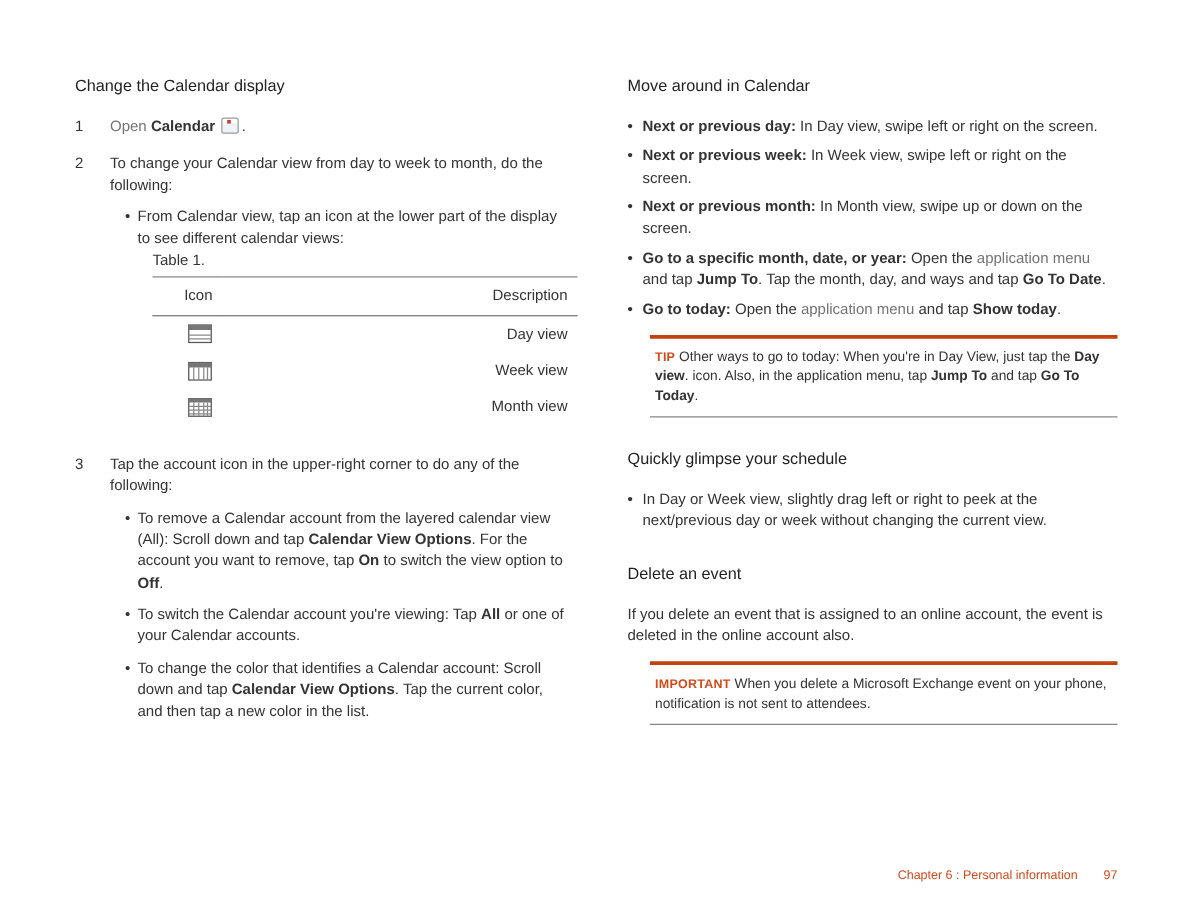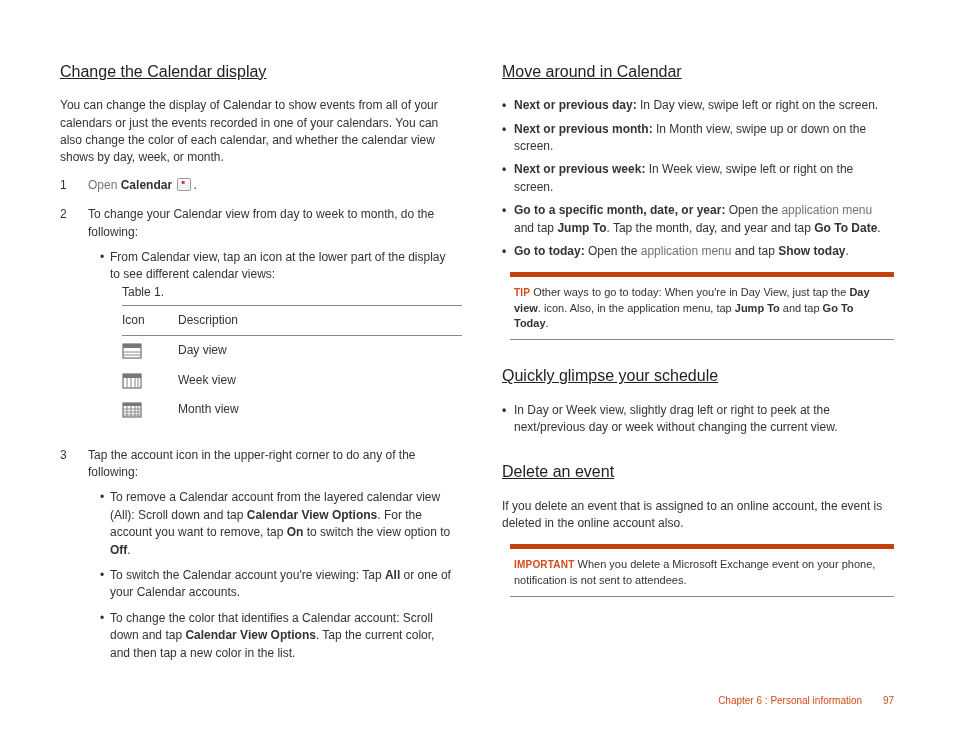--- a/index.html
+++ b/index.html
@@ -17,26 +17,25 @@
   }
   .columns {
     display: flex;
     gap: 50px;
   }
   .col {
     flex: 1;
     min-width: 0;
   }
   h2 {
-    font-size: 16px;
+    font-size: 13px;
     font-weight: 300;
     color: #222;
     margin-bottom: 14px;
     margin-top: 0;
-    text-decoration: underline;
   }
   .col > h2:not(:first-child) { margin-top: 24px; }
   p { margin-bottom: 10px; color: #333; }
   ol { list-style: none; padding: 0; margin: 0; }
   ol > li { display: flex; gap: 18px; margin-bottom: 12px; }
   ol > li > .num { flex: 0 0 auto; width: 10px; color: #333; }
   ol > li > .content { flex: 1; }
   .link { color: #737373; }
   a.link { text-decoration: none; }
   b { font-weight: 600; }
@@ -58,50 +57,49 @@
     color: #d63a2e;
   }
   ul.sub { list-style: none; padding: 0; margin: 8px 0 0 12px; }
   ul.sub > li { position: relative; padding-left: 10px; margin-bottom: 8px; }
   ul.sub > li::before { content: "•"; position: absolute; left: 0; top: 0; color: #333; }
   ul.top { list-style: none; padding: 0; margin: 0 0 10px 0; }
   ul.top > li { position: relative; padding-left: 12px; margin-bottom: 6px; }
   ul.top > li::before { content: "•"; position: absolute; left: 0; top: 0; color: #333; font-weight: 600; }
   .table-caption { margin: 0 0 4px 12px; }
   .tbl { border-collapse: collapse; width: 100%; margin: 0 0 10px 12px; max-width: 340px;}
-  .tbl th, .tbl td { text-align: left; padding: 6px 8px 6px 0; font-weight: 300; vertical-align: middle; }
+  .tbl th, .tbl td { text-align: right; padding: 6px 8px 6px 0; font-weight: 300; vertical-align: middle; }
   .tbl thead th { border-top: 1px solid #888; border-bottom: 1px solid #888; font-weight: 400; }
   .tbl th:first-child, .tbl td:first-child { width: 56px; }
   .vicon { display:inline-block; vertical-align:middle; }
   .callout {
-    border-top: 5px solid #c2410c;
+    border-top: 3px solid #c2410c;
     border-bottom: 1px solid #888;
     padding: 8px 4px;
-    margin: 12px 0 4px 8px;
+    margin: 12px 0 4px 18px;
     font-size: 11px;
     line-height: 1.4;
   }
   .callout .label { color: #d24a1a; font-weight: 600; font-size: 10px; letter-spacing: 0.2px; }
   .footer {
     position: absolute;
     bottom: 30px;
     right: 60px;
     font-size: 10px;
     color: #d24a1a;
   }
   .footer .page { margin-left: 18px; text-align: center; }
 </style>
 </head>
 <body>
 
 <div class="columns">
 
   <div class="col">
     <h2>Change the Calendar display</h2>
-    <p>You can change the display of Calendar to show events from all of your calendars or just the events recorded in one of your calendars. You can also change the color of each calendar, and whether the calendar view shows by day, week, or month.</p>
 
     <ol>
       <li>
         <span class="num">1</span>
         <div class="content">
           <span class="link">Open</span>
           <b>Calendar</b>
           <span class="cal-icon"></span>.
         </div>
       </li>
@@ -186,24 +184,24 @@
           </ul>
         </div>
       </li>
     </ol>
   </div>
 
   <div class="col">
     <h2>Move around in Calendar</h2>
     <ul class="top">
       <li><b>Next or previous day:</b><span> In Day view, swipe left or right on the screen.</span></li>
+      <li><b>Next or previous week:</b><span> In Week view, swipe left or right on the screen.</span></li>
       <li><b>Next or previous month:</b><span> In Month view, swipe up or down on the screen.</span></li>
-      <li><b>Next or previous week:</b><span> In Week view, swipe left or right on the screen.</span></li>
-      <li>
-        <b>Go to a specific month, date, or year:</b><span> Open the </span><a href="#" class="link">application menu</a><span> and tap </span><b>Jump To</b><span>. Tap the month, day, and year and tap </span><b>Go To Date</b><span>.</span>
+      <li>
+        <b>Go to a specific month, date, or year:</b><span> Open the </span><a href="#" class="link">application menu</a><span> and tap </span><b>Jump To</b><span>. Tap the month, day, and ways and tap </span><b>Go To Date</b><span>.</span>
       </li>
       <li>
         <b>Go to today:</b><span> Open the </span><a href="#" class="link">application menu</a><span> and tap </span><b>Show today</b><span>.</span>
       </li>
     </ul>
 
     <div class="callout">
       <span class="label">TIP</span><span>  Other ways to go to today: When you're in Day View, just tap the </span><b>Day view</b><span>. icon. Also, in the application menu, tap </span><b>Jump To</b><span> and tap </span><b>Go To Today</b><span>.</span>
     </div>
 

